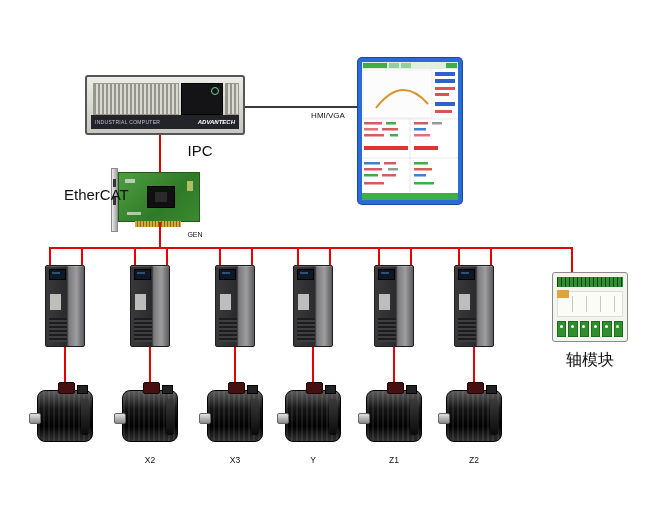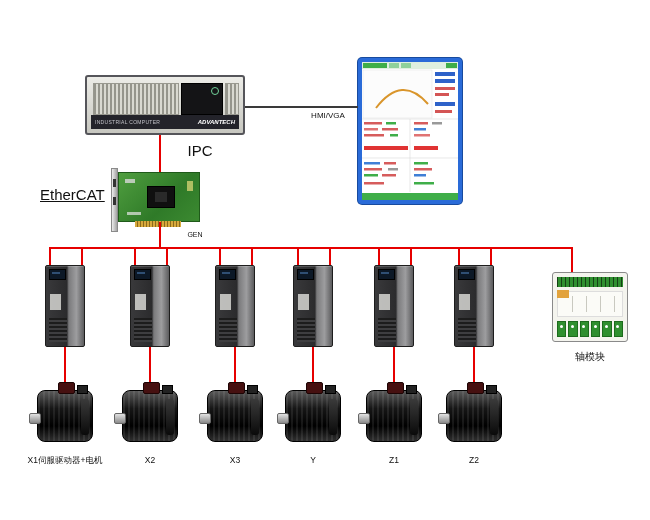--- a/index.html
+++ b/index.html
@@ -41,21 +41,21 @@
   .bracket i{position:absolute;left:1px;width:3px;height:8px;background:#333;}
   .pcb{left:118px;top:172px;width:82px;height:50px;border:1px solid #1f5a1a;box-sizing:border-box;
        background:linear-gradient(135deg,#4f9e3f,#2f7a28 60%,#3c8a31);}
   .pcb .chip{position:absolute;left:28px;top:13px;width:26px;height:20px;background:#101010;border:1px solid #000;}
   .pcb .chip::after{content:"";position:absolute;left:7px;top:5px;width:12px;height:10px;background:#2a2a2a;}
   .pcb .smd1{position:absolute;left:6px;top:6px;width:10px;height:4px;background:#d8d8d8;opacity:.8;}
   .pcb .smd2{position:absolute;right:6px;top:8px;width:6px;height:10px;background:#cfcf70;opacity:.8;}
   .pcb .smd3{position:absolute;left:8px;bottom:6px;width:14px;height:3px;background:#e6e6e6;opacity:.7;}
   .pcb .edge{position:absolute;left:16px;bottom:-6px;width:46px;height:6px;
        background:repeating-linear-gradient(90deg,#d7a93c 0 2px,#8a6a1e 2px 3px);}
-  .ethercat-lbl{left:40px;top:187px;width:50px;text-align:center;text-decoration:underline;}
+  .ethercat-lbl{left:64px;top:187px;width:50px;text-align:center;}
   .gen-lbl{left:178px;top:231px;width:34px;text-align:center;font-size:7px;}
 
   
   .drive{position:absolute;top:265px;width:40px;height:82px;border:1px solid #1d1d1d;border-radius:2px;box-sizing:border-box;
        background:linear-gradient(90deg,#39393b 0%,#2b2b2d 55%,#7a7a7c 60%,#9d9d9f 80%,#5c5c5e 100%);
        box-shadow:inset 0 1px 0 rgba(255,255,255,.18);}
   .drive .disp{position:absolute;left:3px;top:3px;width:15px;height:9px;background:#0c1826;border:1px solid #000;}
   .drive .disp::after{content:"";position:absolute;left:2px;top:2px;width:8px;height:2px;background:#2f4f74;}
   .drive .sticker{position:absolute;left:4px;top:28px;width:11px;height:16px;background:#d6d6d2;opacity:.85;}
   .drive .vents{position:absolute;left:3px;bottom:4px;width:18px;height:24px;
@@ -77,21 +77,21 @@
   
   .axismod{left:552px;top:272px;width:76px;height:70px;background:#f4f4ee;border:1px solid #8a8a8a;border-radius:3px;box-sizing:border-box;}
   .axismod .top{position:absolute;left:4px;top:4px;right:4px;height:10px;background:#2f8f2f;
        background-image:repeating-linear-gradient(90deg,rgba(0,0,0,.55) 0 1px,transparent 1px 4px);}
   .axismod .tab{position:absolute;left:4px;top:17px;width:12px;height:8px;background:#e2a23c;}
   .axismod .mid{position:absolute;left:4px;top:18px;right:4px;height:26px;background:#fbfbf7;border:1px solid #ddd;box-sizing:border-box;}
   .axismod .mid i{position:absolute;top:4px;width:1px;height:16px;background:#c9c9c0;}
   .axismod .terms{position:absolute;left:4px;right:4px;bottom:4px;height:16px;display:flex;gap:2px;}
   .axismod .terms i{flex:1;background:#2f8f2f;border:1px solid #1d6b1d;position:relative;}
   .axismod .terms i::after{content:"";position:absolute;left:50%;top:3px;width:3px;height:3px;margin-left:-2px;background:#fff;border-radius:50%;}
-  .axismod-lbl{left:552px;top:351px;width:76px;text-align:center;font-size:10px;}
+  .axismod-lbl{left:552px;top:351px;width:76px;text-align:center;font-size:16px;}
 </style>
 </head>
 <body>
 
 <div class="canvas">
 
   <div class="ipc abs">
     <div class="vent vl"></div>
     <div class="panel"></div>
     <div class="vent vr"></div>
@@ -277,20 +277,19 @@
       <div class="shaft"></div>
       <div class="cap"></div>
     </div>
   <div class="motor" style="left:446px">
       <div class="conn"></div>
       <div class="conn2"></div>
       <div class="shaft"></div>
       <div class="cap"></div>
     </div>
 
-  <div class="axis-name" style="left:5px;width:120px">X1伺服驱动器+电机</div>
   <div class="axis-name" style="left:120px;width:60px">X2</div>
   <div class="axis-name" style="left:205px;width:60px">X3</div>
   <div class="axis-name" style="left:283px;width:60px">Y</div>
   <div class="axis-name" style="left:364px;width:60px">Z1</div>
   <div class="axis-name" style="left:444px;width:60px">Z2</div>
 
 </div>
 
 </body></html>

